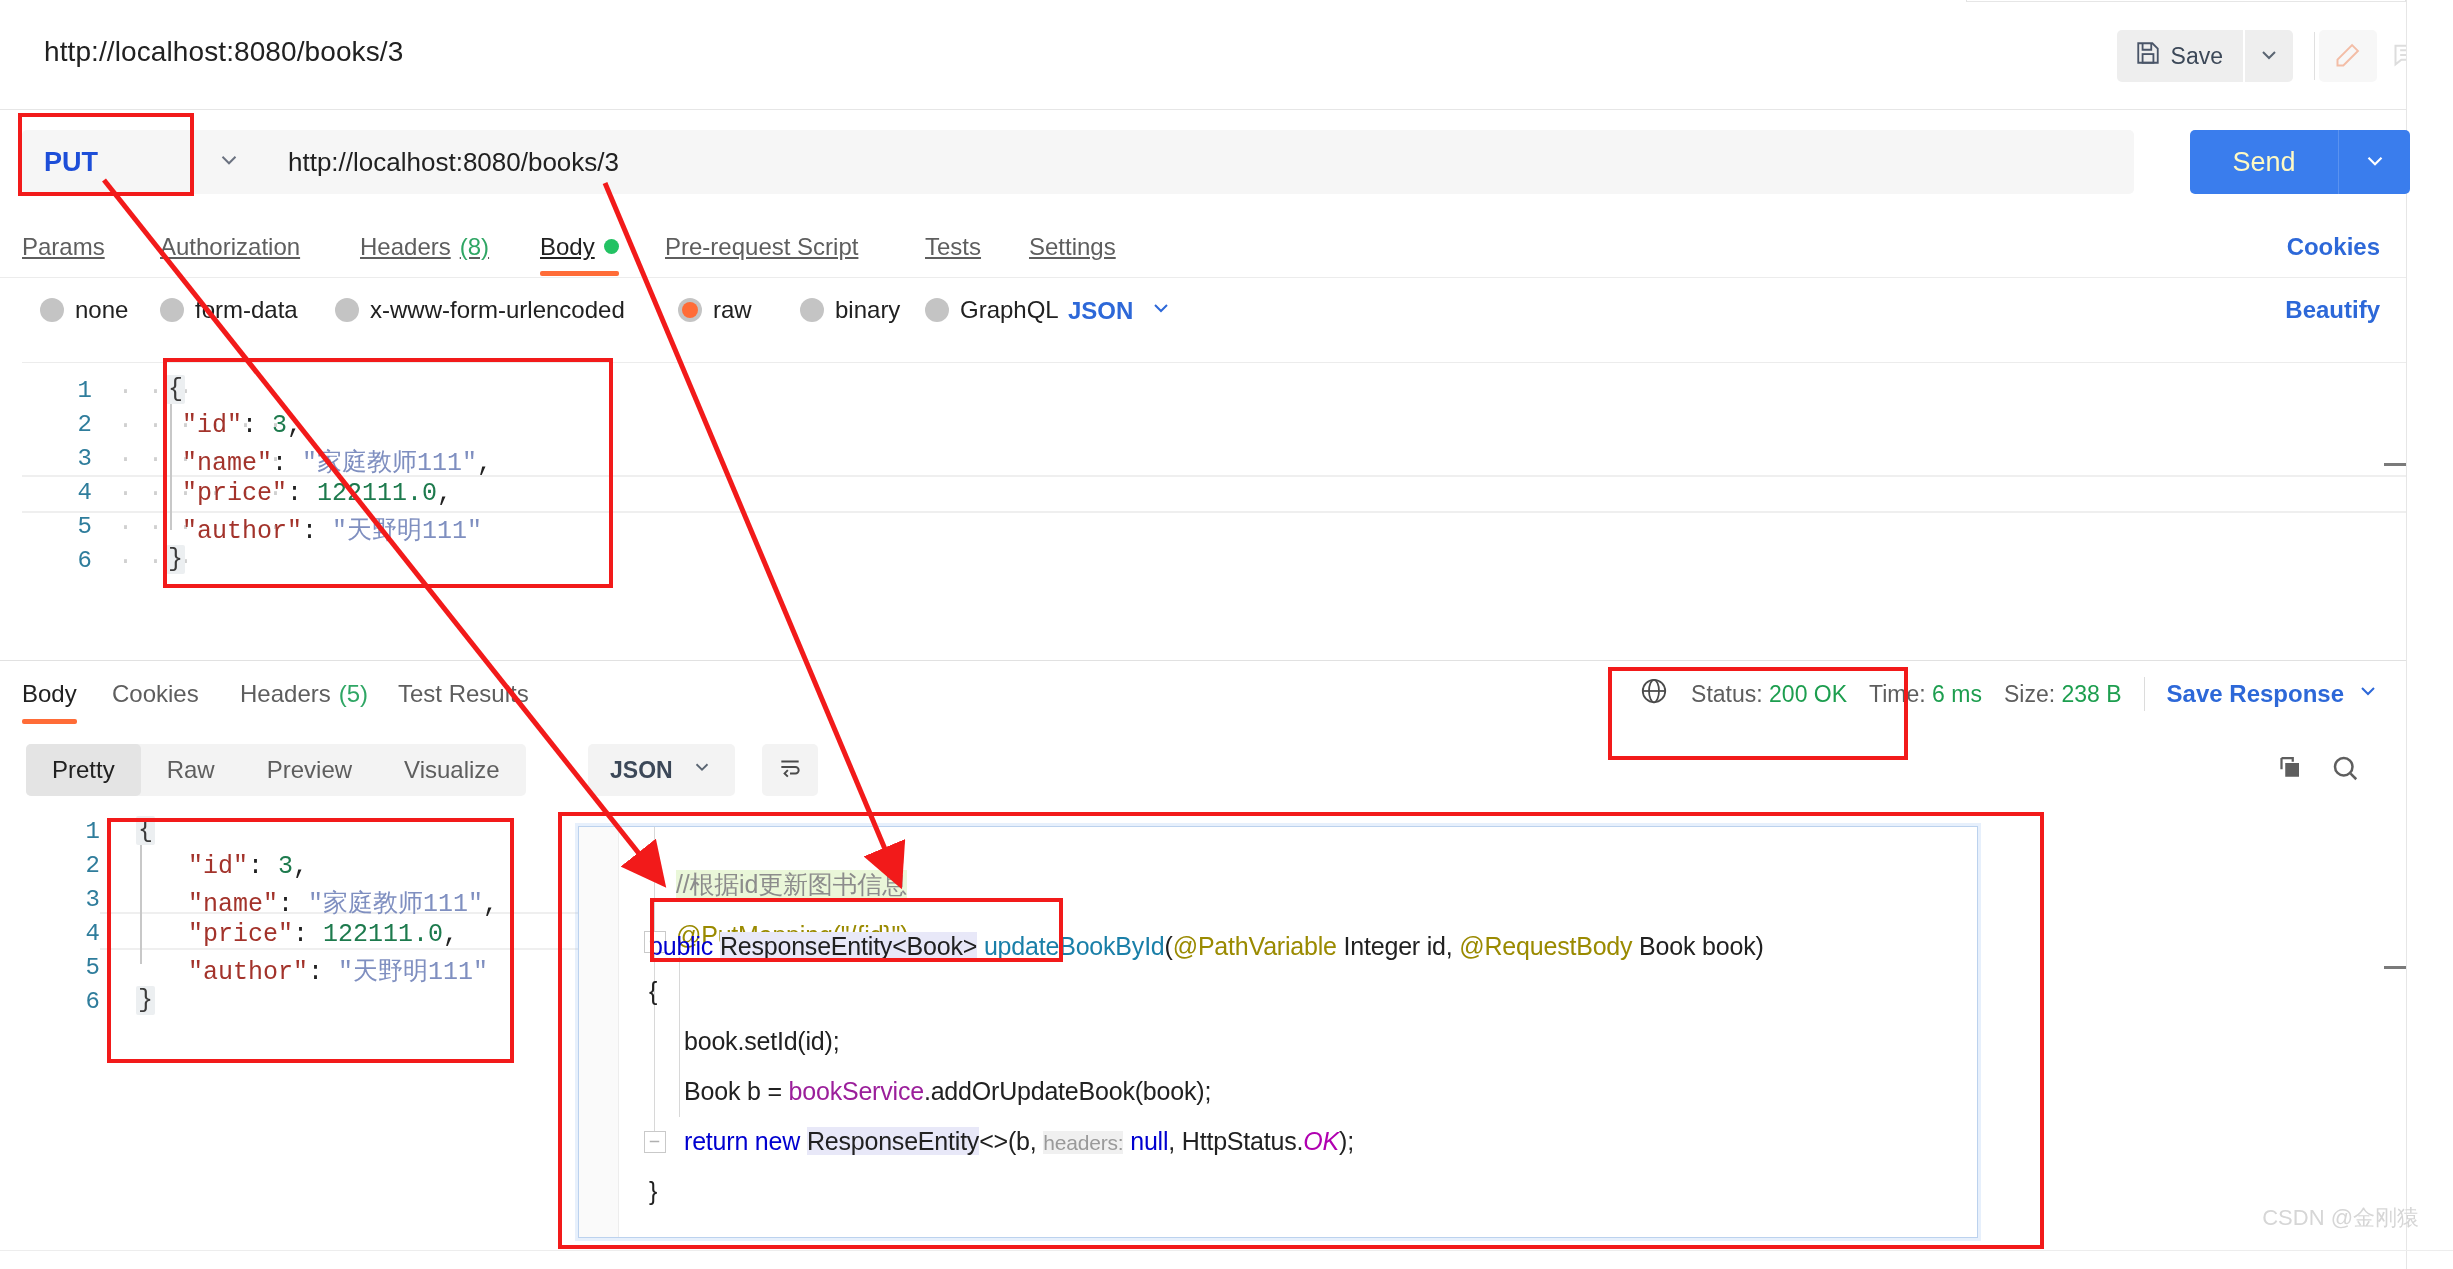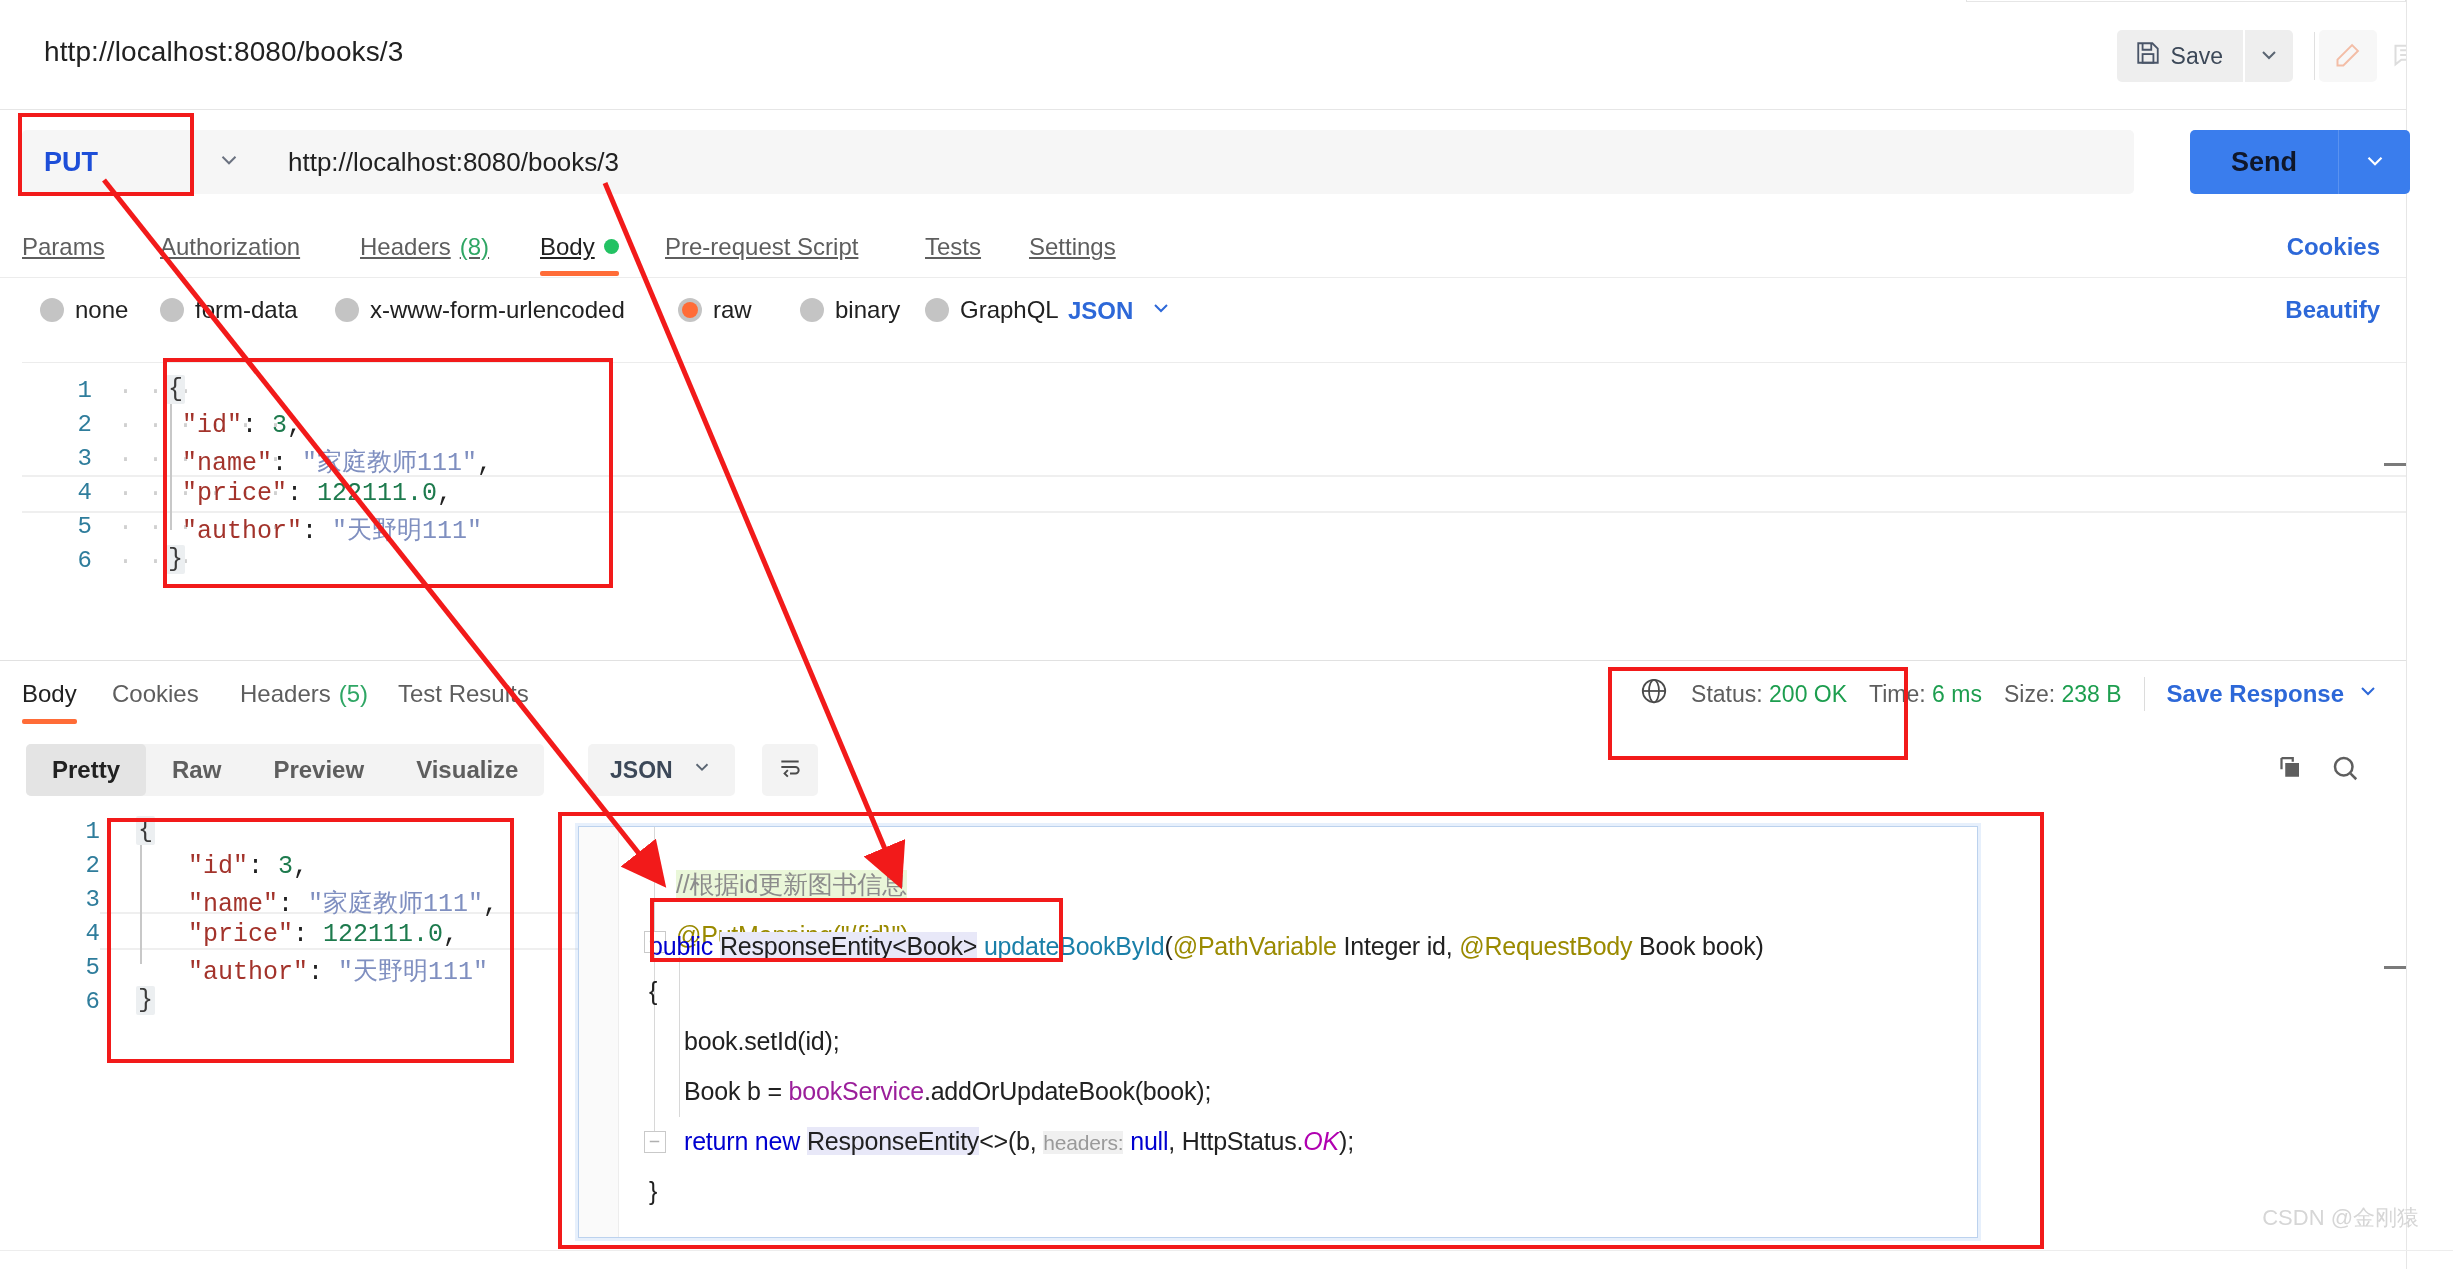--- a/index.html
+++ b/index.html
@@ -72,21 +72,21 @@
     position:absolute; left:262px; top:19px; width:1872px; height:64px;
     background:#f6f6f6; border:none; border-radius:0 5px 5px 0;
     font-size:26px; color:#212121; padding:0 26px;
     font-family:"Liberation Sans", sans-serif;
   }
   #send-group {
     position:absolute; left:2190px; top:19px; height:64px; display:flex;
   }
   #send-btn {
     background:#3a7ded; border:none; border-radius:5px 0 0 5px;
-    height:64px; width:148px; color:#0f172a; font-size:27px; font-weight:bold;
+    height:64px; width:148px; color:#fef9c3; font-size:27px; font-weight:normal;
     font-family:"Liberation Sans", sans-serif; cursor:pointer;
   }
   #send-caret {
     background:#3a7ded; border:none; border-radius:0 5px 5px 0; height:64px; width:72px;
     display:flex; align-items:center; justify-content:center; cursor:pointer;
     border-left:1px solid #5a92f0;
   }
 
   
   #req-tabs {
@@ -182,21 +182,21 @@
   }
   #meta-div { width:1px; height:34px; background:#dcdcdc; }
 
   
   #resp-toolbar { position:absolute; left:0; top:732px; width:2406px; height:76px; }
   #seg {
     position:absolute; left:26px; top:12px; height:52px;
     background:#f3f3f3; border-radius:5px; display:flex; align-items:stretch;
   }
   .seg-item {
-    padding:0 26px; display:flex; align-items:center; font-size:24px; color:#5e5e5e; cursor:pointer;font-weight:bold;
+    padding:0 26px; display:flex; align-items:center; font-size:24px; color:#5e5e5e; cursor:pointer;
   }
   .seg-item.sel { background:#e4e4e4; border-radius:5px; color:#212121; }
   #resp-json-select {
     position:absolute; left:588px; top:12px; height:52px; background:#f3f3f3; border-radius:5px;
     display:flex; align-items:center; gap:18px; padding:0 22px;
     font-size:23px; color:#3c4858; font-weight:bold; cursor:pointer;
   }
   #wrap-btn {
     position:absolute; left:762px; top:12px; width:56px; height:52px; background:#f3f3f3;
     border-radius:5px; display:flex; align-items:center; justify-content:center; cursor:pointer;

